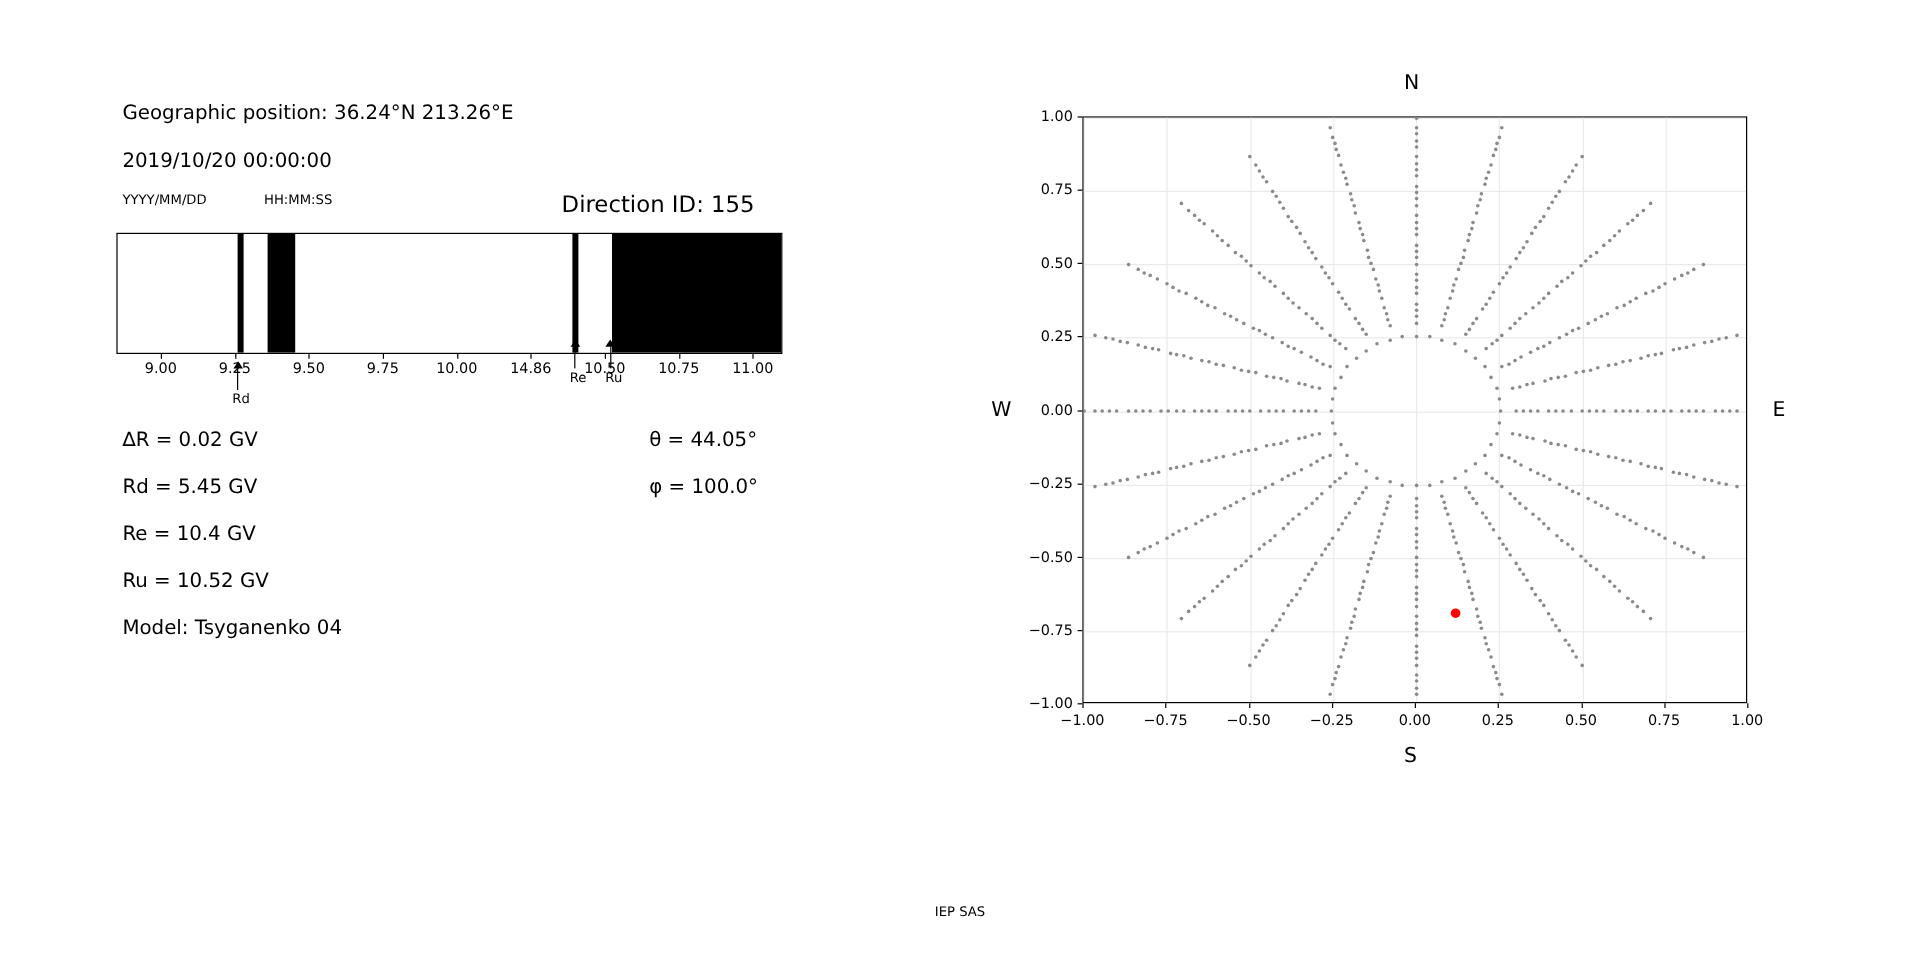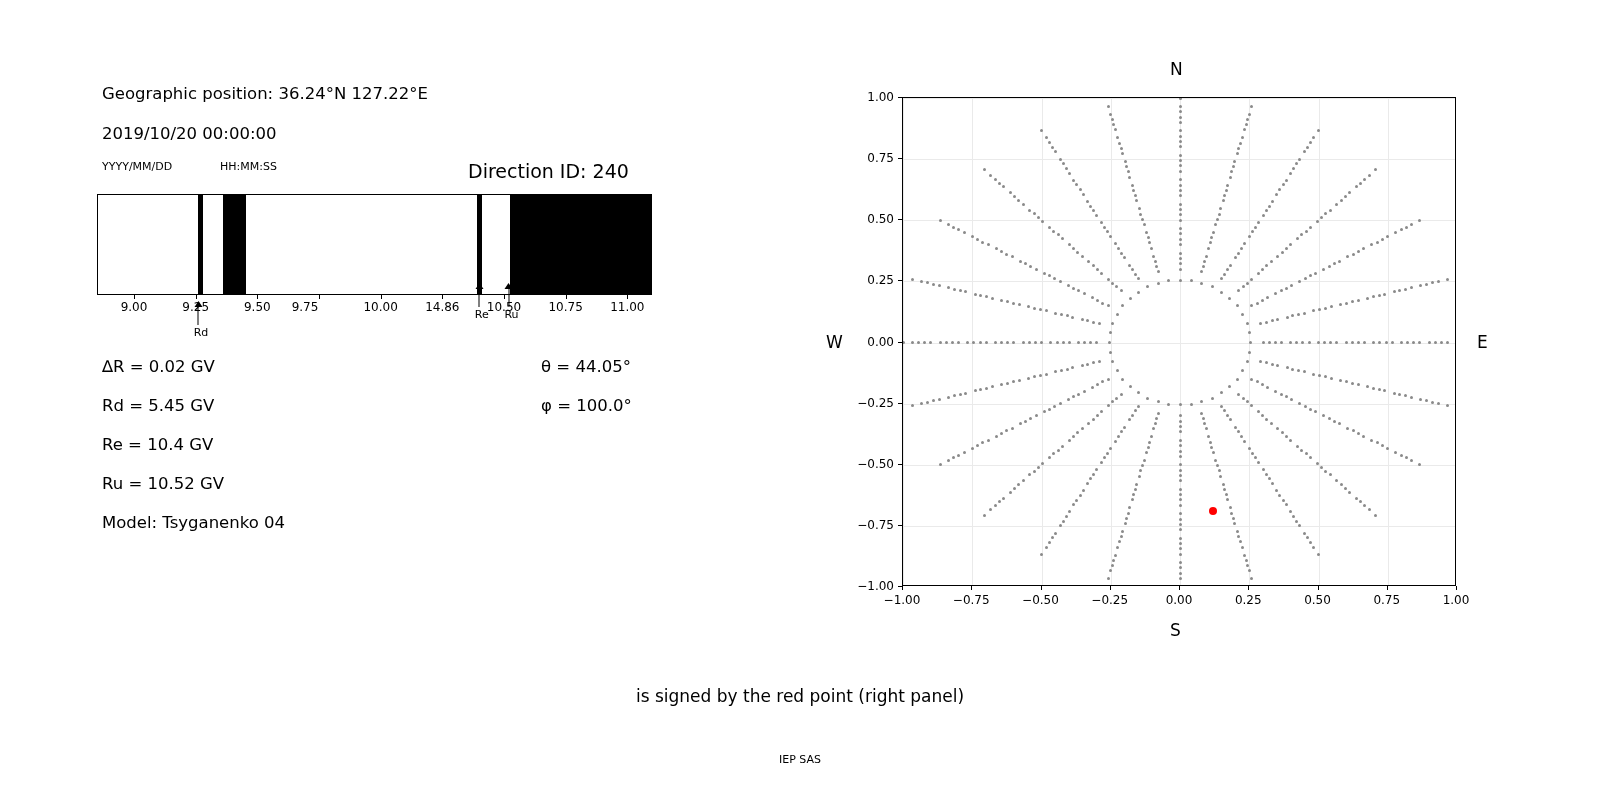--- a/index.html
+++ b/index.html
@@ -236,41 +236,41 @@
     width: 1600px;
     text-align: center;
     font-size: 11px;
   }
 </style>
 </head>
 <body>
 
 <div id="left-panel">
 
-  <div class="txt" id="geo-position">Geographic position: 36.24°N 127.22°E</div>
+  <div class="txt" id="geo-position">Geographic position: 36.24°N 213.26°E</div>
   <div class="txt" id="datetime">2019/10/20 00:00:00</div>
   <div class="txt" id="date-format-label">YYYY/MM/DD</div>
   <div class="txt" id="time-format-label">HH:MM:SS</div>
-  <div class="txt" id="direction-id">Direction ID: 240</div>
+  <div class="txt" id="direction-id">Direction ID: 155</div>
 
   <div id="penumbra-plot">
       <div class="band" style="left: 99.9px; width: 4.93333px;"></div>
       <div class="band" style="left: 124.567px; width: 23.4333px;"></div>
       <div class="band" style="left: 378.633px; width: 4.93333px;"></div>
       <div class="band" style="left: 411.933px; width: 143.067px;"></div>
     </div>
   <div id="penumbra-axis">
       <div class="tickmark" style="left: 37px;"></div>
       <div class="ticklabel" style="left: 37px;">9.00</div>
       <div class="tickmark" style="left: 98.6667px;"></div>
       <div class="ticklabel" style="left: 98.6667px;">9.25</div>
       <div class="tickmark" style="left: 160.333px;"></div>
       <div class="ticklabel" style="left: 160.333px;">9.50</div>
       <div class="tickmark" style="left: 222px;"></div>
-      <div class="ticklabel" style="left: 208px;">9.75</div>
+      <div class="ticklabel" style="left: 222px;">9.75</div>
       <div class="tickmark" style="left: 283.667px;"></div>
       <div class="ticklabel" style="left: 283.667px;">10.00</div>
       <div class="tickmark" style="left: 345.333px;"></div>
       <div class="ticklabel" style="left: 345.333px;">14.86</div>
       <div class="tickmark" style="left: 407px;"></div>
       <div class="ticklabel" style="left: 407px;">10.50</div>
       <div class="tickmark" style="left: 468.667px;"></div>
       <div class="ticklabel" style="left: 468.667px;">10.75</div>
       <div class="tickmark" style="left: 530.333px;"></div>
       <div class="ticklabel" style="left: 530.333px;">11.00</div>
@@ -1098,15 +1098,14 @@
       <div class="sky-xtick-label" style="left: 656px; top: 593px;">1.00</div>
     </div>
 
   <div class="compass" style="left:370px; top:59px;">N</div>
   <div class="compass" style="left:370px; top:620px;">S</div>
   <div class="compass" style="left:26px; top:332px;">W</div>
   <div class="compass" style="left:677px; top:332px;">E</div>
 </div>
 
 <div id="caption">
-  <div>is signed by the red point (right panel)</div>
 </div>
 <div id="credit">IEP SAS</div>
 
 </body></html>

